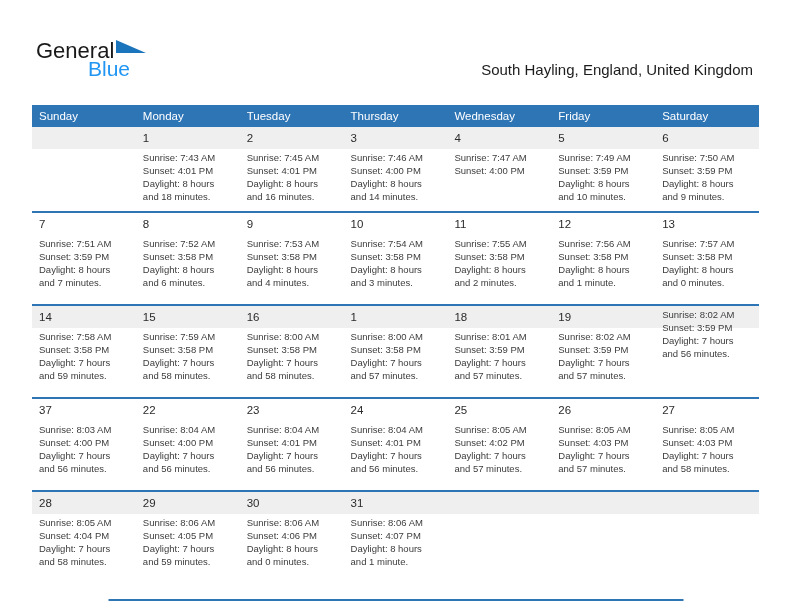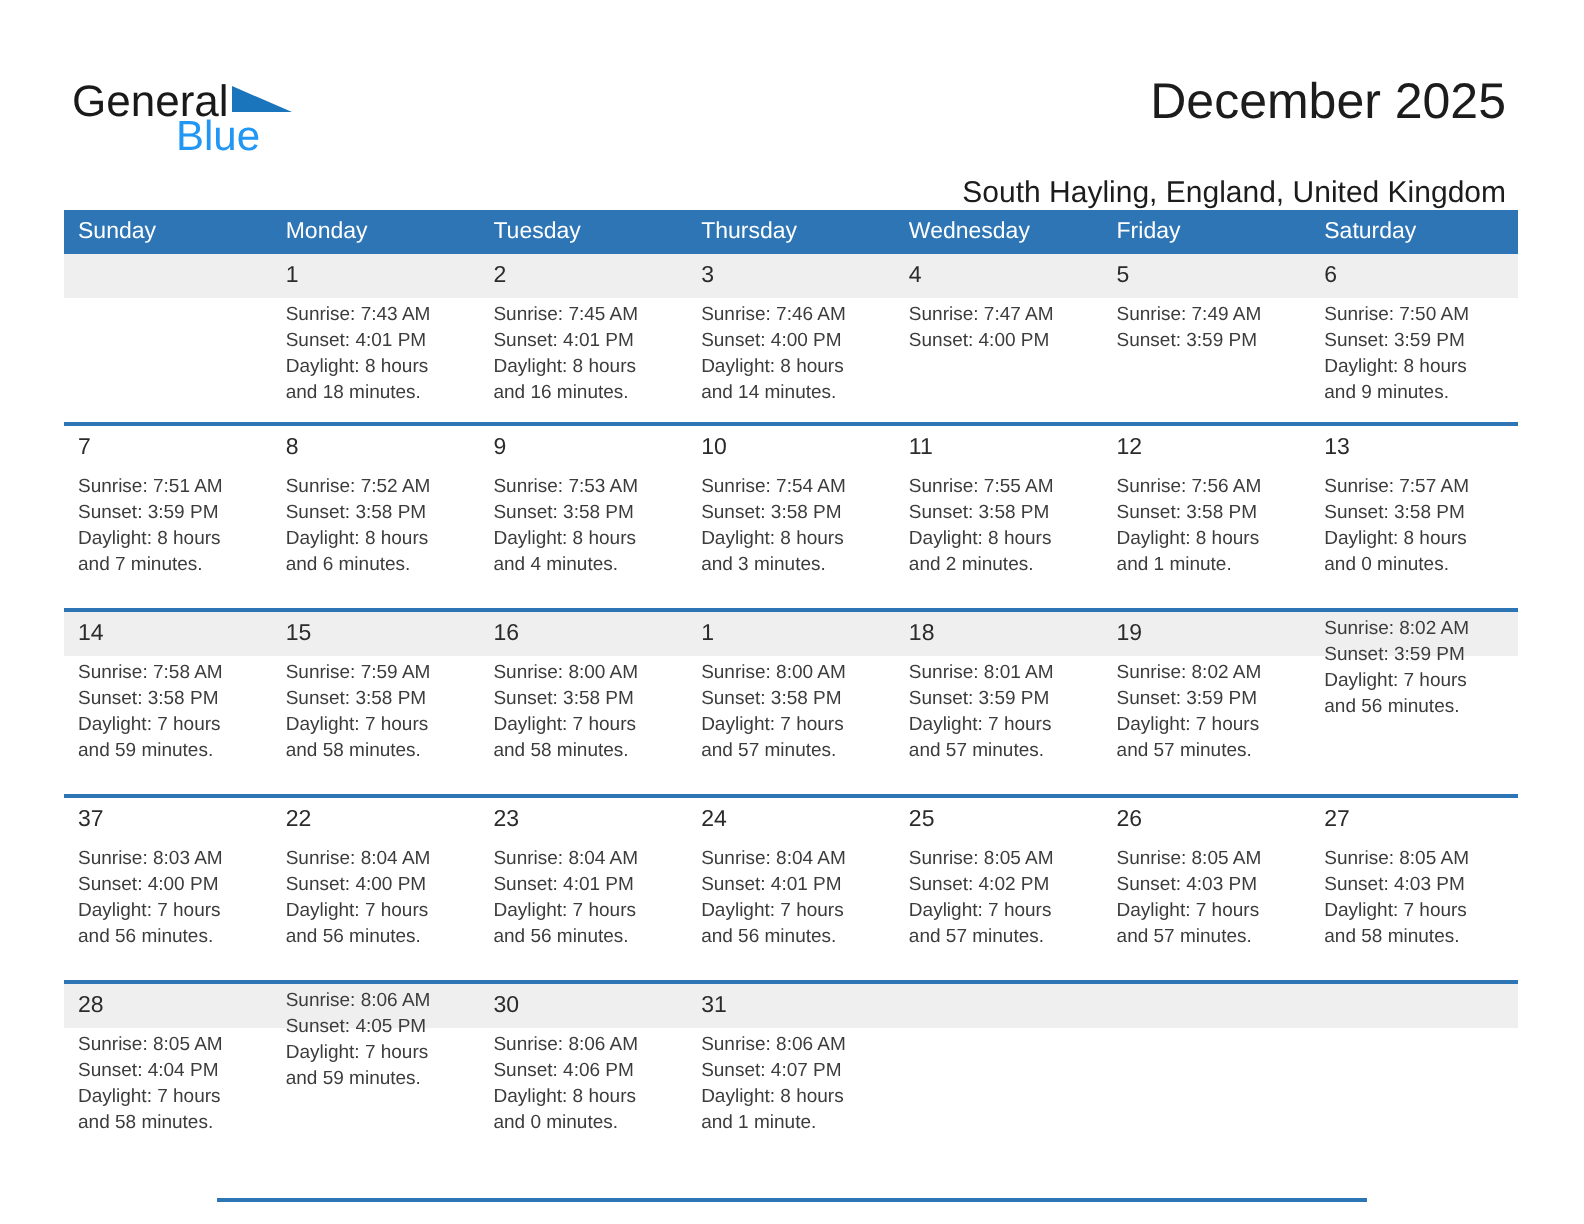--- a/index.html
+++ b/index.html
@@ -4,21 +4,21 @@
 <style>
   html,body { margin:0; padding:0; background:#ffffff; }
   .page {
     position:relative; width:792px; height:612px; overflow:hidden;
     background:#ffffff; font-family:"Liberation Sans", sans-serif;
     --header-blue:#2E75B6; --row-border:#2E75B6; --band-gray:#EFEFEF;
     --logo-blue:#2196F3; --logo-tri:#1B75BC; --ink:#1C1C1C; --cell-ink:#3C3C3C;
   }
   
   .logo { position:absolute; left:36px; top:40px; }
-  .logo-line1 { display:flex; align-items:center; font-size:22px; color:#191919; line-height:22px; }
+  .logo-line1 { display:flex; align-items:flex-start; font-size:22px; color:#191919; line-height:22px; }
   .logo-tri { margin:0 0 3px 2px; }
   .logo-line2 { font-size:21px; line-height:19px; color:var(--logo-blue); margin:-3px 0 0 52px; }
   
   .title-block { position:absolute; top:38px; right:39px; text-align:right; color:var(--ink); }
   .cal-title { font-size:25px; line-height:27px; }
   .cal-subtitle { font-size:15px; line-height:16px; margin-top:24px; }
   
   .calendar { position:absolute; left:32px; top:105px; width:727px; }
   .cal-header { display:grid; grid-template-columns:repeat(7,1fr); background:var(--header-blue); height:22px; }
   .cal-header > div { color:#ffffff; font-size:11.5px; line-height:22px; padding-left:7px;
@@ -45,21 +45,20 @@
     <div class="logo-line1">
       <span>General</span>
       <svg class="logo-tri" width="30" height="13" viewBox="0 0 30 13">
         <polygon points="0,0 30,13 0,13" fill="#1B75BC"></polygon>
       </svg>
     </div>
     <div class="logo-line2">Blue</div>
   </div>
 
   <div class="title-block">
-    <div class="cal-title">December 2025</div>
     <div class="cal-subtitle">South Hayling, England, United Kingdom</div>
   </div>
 
   <div class="calendar">
     <div class="cal-header">
       <div>Sunday</div>
       <div>Monday</div>
       <div>Tuesday</div>
       <div>Thursday</div>
       <div>Wednesday</div>
@@ -98,20 +97,21 @@
             <div class="day-body">
               <div class="day-line">Sunrise: 7:47 AM</div>
               <div class="day-line">Sunset: 4:00 PM</div>
             </div>
           </div>
           <div class="day-cell">
             <div class="day-num">5</div>
             <div class="day-body">
               <div class="day-line">Sunrise: 7:49 AM</div>
               <div class="day-line">Sunset: 3:59 PM</div>
+              <div class="day-line">Daylight: 8 hours and 10 minutes.</div>
             </div>
           </div>
           <div class="day-cell">
             <div class="day-num">6</div>
             <div class="day-body">
               <div class="day-line">Sunrise: 7:50 AM</div>
               <div class="day-line">Sunset: 3:59 PM</div>
               <div class="day-line">Daylight: 8 hours and 9 minutes.</div>
             </div>
           </div>
@@ -292,20 +292,21 @@
         <div class="week shaded">
           <div class="day-cell">
             <div class="day-num">28</div>
             <div class="day-body">
               <div class="day-line">Sunrise: 8:05 AM</div>
               <div class="day-line">Sunset: 4:04 PM</div>
               <div class="day-line">Daylight: 7 hours and 58 minutes.</div>
             </div>
           </div>
           <div class="day-cell">
+            <div class="day-num">29</div>
             <div class="day-body">
               <div class="day-line">Sunrise: 8:06 AM</div>
               <div class="day-line">Sunset: 4:05 PM</div>
               <div class="day-line">Daylight: 7 hours and 59 minutes.</div>
             </div>
           </div>
           <div class="day-cell">
             <div class="day-num">30</div>
             <div class="day-body">
               <div class="day-line">Sunrise: 8:06 AM</div>

